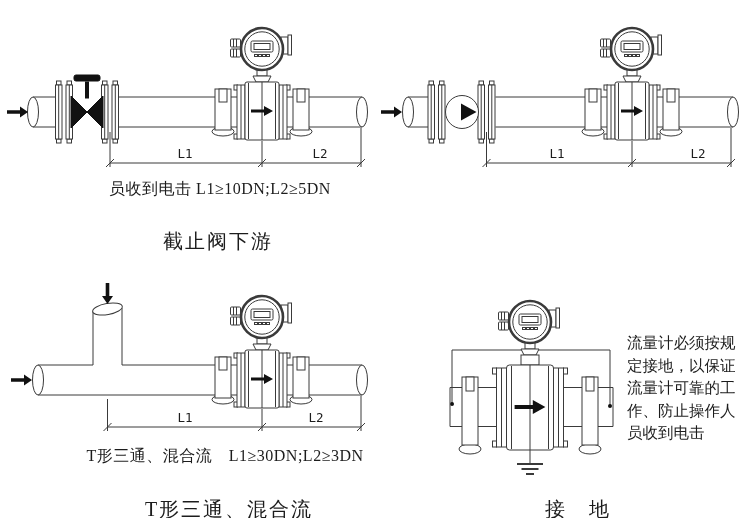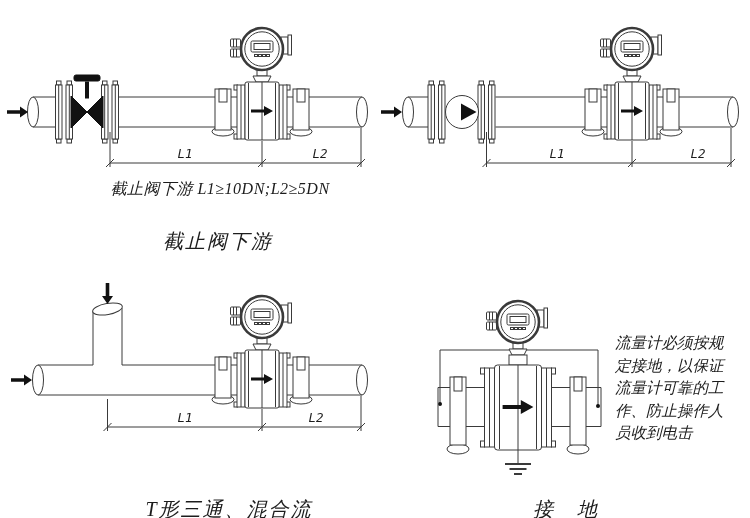--- a/index.html
+++ b/index.html
@@ -1,17 +1,17 @@
 <!DOCTYPE html>
 <html><head>
 <meta charset="utf-8">
 <style>
   html,body{margin:0;padding:0;background:#fff;}
   .page{position:relative;width:750px;height:518px;background:#fff;overflow:hidden;
-        font-family:"Liberation Serif","DejaVu Serif",serif;color:#1c1c1c;font-style:italic;}
+        font-family:"Liberation Serif","DejaVu Serif",serif;color:#1c1c1c;}
   .quad{position:absolute;width:375px;height:259px;}
   .quad svg{position:absolute;left:0;top:0;}
   .caption{position:absolute;transform:translateX(-50%);white-space:pre;
            font-size:16px;letter-spacing:.5px;}
   .dtitle{position:absolute;transform:translateX(-50%);white-space:pre;
           font-size:20px;letter-spacing:2px;}
   .note{position:absolute;white-space:pre-line;font-size:15.5px;line-height:22.5px;}
   text.dim{font-family:"DejaVu Sans Mono","Liberation Mono",monospace;
            font-size:12.5px;fill:#1c1c1c;stroke:none;}
 </style>
@@ -132,21 +132,21 @@
           <line x1="361" y1="128" x2="361" y2="167"></line>
           <line x1="110" y1="163" x2="361" y2="163"></line>
           <line x1="106" y1="167" x2="114" y2="159"></line>
           <line x1="258" y1="167" x2="266" y2="159"></line>
           <line x1="357" y1="167" x2="365" y2="159"></line>
         </g>
       </g>
       <text class="dim" x="185" y="158" text-anchor="middle">L1</text>
       <text class="dim" x="320" y="158" text-anchor="middle">L2</text>
     </svg>
-    <div class="caption" style="left:220px;top:179px">截止阀下游 L1≥10DN;L2≥5DN</div>
+    <div class="caption" style="left:220px;top:179px">员收到电击 L1≥10DN;L2≥5DN</div>
     <div class="dtitle" style="left:218px;top:228px">截止阀下游</div>
   </section>
 
   <section class="quad" style="left:375px;top:0">
     <svg width="375" height="259" viewBox="0 0 375 259">
       <g stroke="#3a3a3a" fill="none" stroke-width="1">
         <line x1="33" y1="97" x2="53" y2="97"></line>
           <line x1="33" y1="127" x2="53" y2="127"></line>
         <line x1="120.5" y1="97" x2="210" y2="97"></line>
           <line x1="120.5" y1="127" x2="210" y2="127"></line>
@@ -202,24 +202,25 @@
           <line x1="361" y1="137" x2="361" y2="172"></line>
           <line x1="107.5" y1="168" x2="361" y2="168"></line>
           <line x1="103.5" y1="172" x2="111.5" y2="164"></line>
           <line x1="258" y1="172" x2="266" y2="164"></line>
           <line x1="357" y1="172" x2="365" y2="164"></line>
         </g>
       </g>
       <text class="dim" x="185" y="163" text-anchor="middle">L1</text>
       <text class="dim" x="316" y="163" text-anchor="middle">L2</text>
     </svg>
+    <div class="caption" style="left:225px;top:187px">T形三通、混合流　L1≥30DN;L2≥3DN</div>
     <div class="dtitle" style="left:229px;top:237px">T形三通、混合流</div>
   </section>
 
-  <section class="quad" style="left:363px;top:259px">
+  <section class="quad" style="left:375px;top:259px">
     <svg width="375" height="259" viewBox="0 0 375 259">
       <g stroke="#3a3a3a" fill="none" stroke-width="1">
 
         <g>
           <line x1="77" y1="91" x2="235" y2="91"></line>
           <line x1="77" y1="91" x2="77" y2="145"></line>
           <line x1="235" y1="91" x2="235" y2="147"></line>
           <circle cx="77" cy="145" r="2" fill="#111" stroke="none"></circle>
           <circle cx="235" cy="147" r="2" fill="#111" stroke="none"></circle>
         </g>

